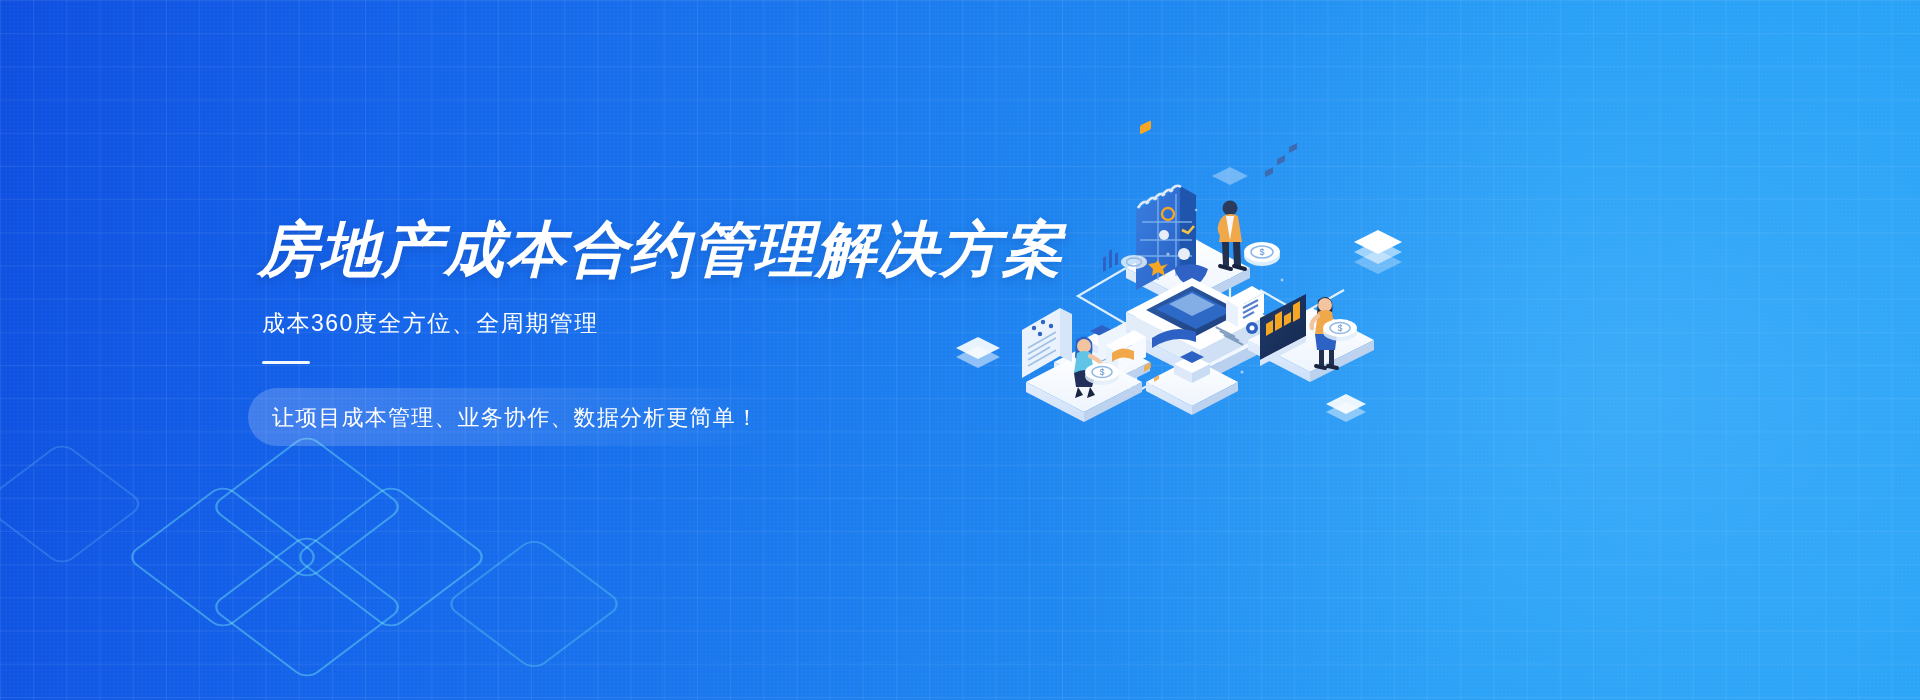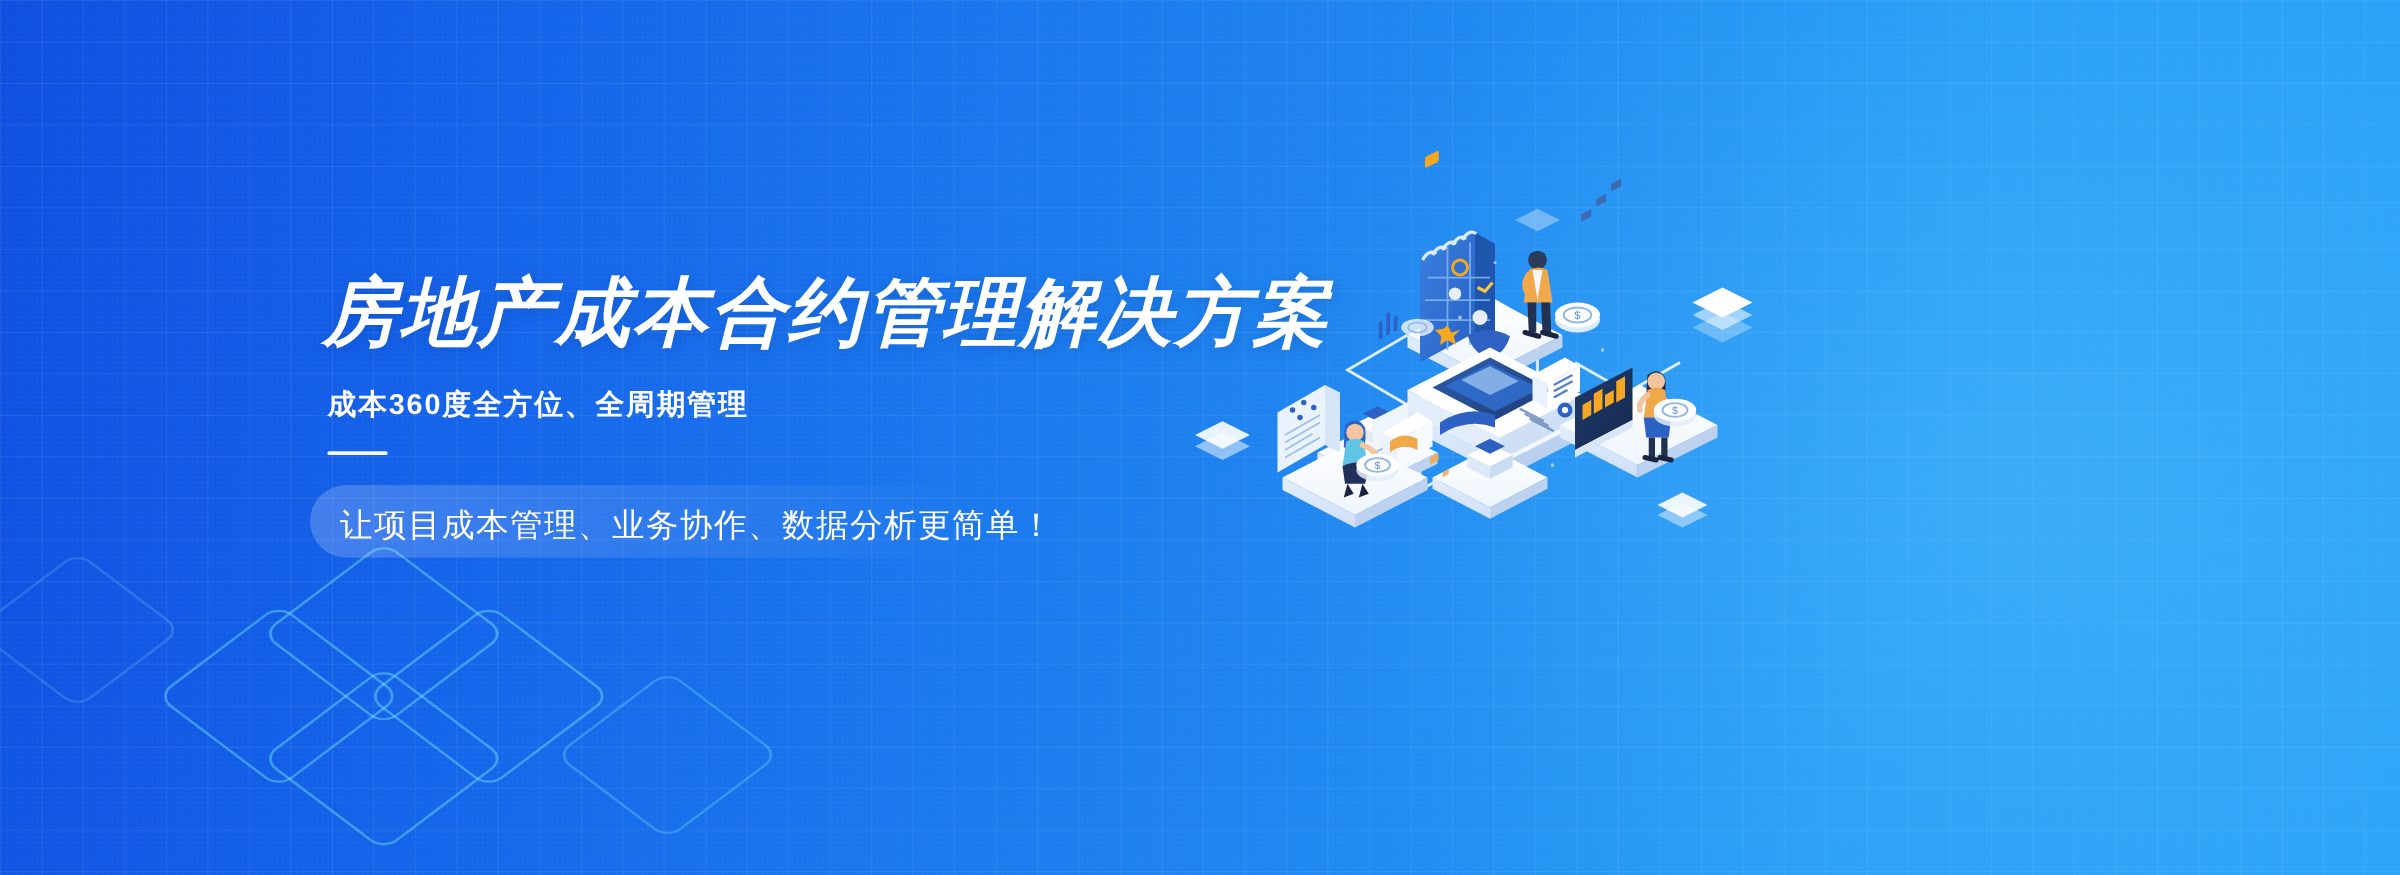--- a/index.html
+++ b/index.html
@@ -64,21 +64,21 @@
     color:#ffffff;
     letter-spacing:2px;
     white-space:nowrap;
     text-shadow:0 3px 10px rgba(0,40,120,.22);
   }
   .subtitle{
     margin:26px 0 0 4px;
     font-size:23px;
     color:#ffffff;
     letter-spacing:1.5px;
-    font-weight:700;
+    font-weight:400;
   }
   .rule{
     margin:22px 0 0 4px;
     width:48px;height:3px;
     background:#ffffff;
     border-radius:2px;
     opacity:.95;
   }
   .tagwrap{
     margin-top:34px;margin-left:4px;
@@ -88,21 +88,21 @@
   .tagpill{
     position:absolute;
     left:-14px;top:-10px;
     width:530px;height:58px;
     border-radius:29px;
     background:linear-gradient(90deg, rgba(255,255,255,.20) 0%, rgba(255,255,255,.10) 48%, rgba(255,255,255,0) 100%);
     pointer-events:none;
   }
   .tagline{
     position:relative;
-    font-size:26px;
+    font-size:22px;
     color:#ffffff;
     letter-spacing:1.2px;
     padding:5px 10px;
     display:inline-block;
   }
 
   
   .illus{position:absolute;left:930px;top:150px;width:490px;height:300px;}
   .illus svg{display:block;width:100%;height:100%;overflow:visible;}
 </style>

